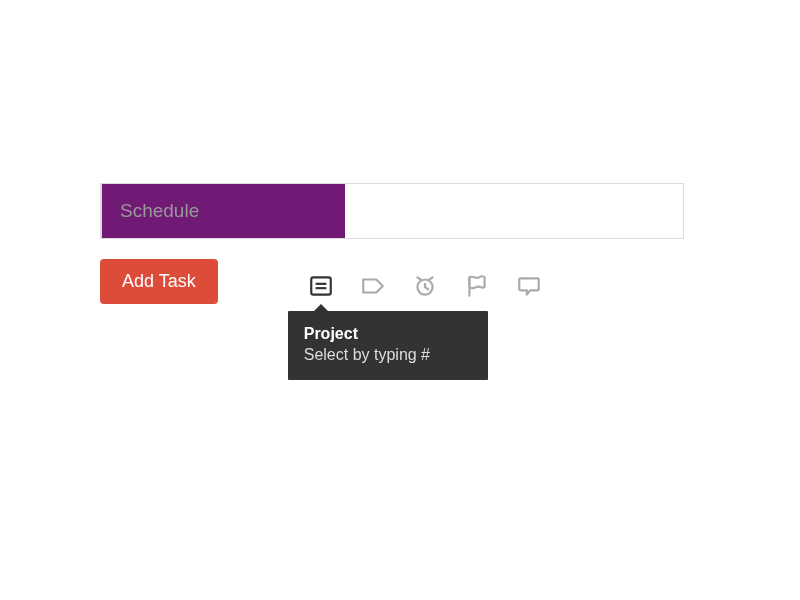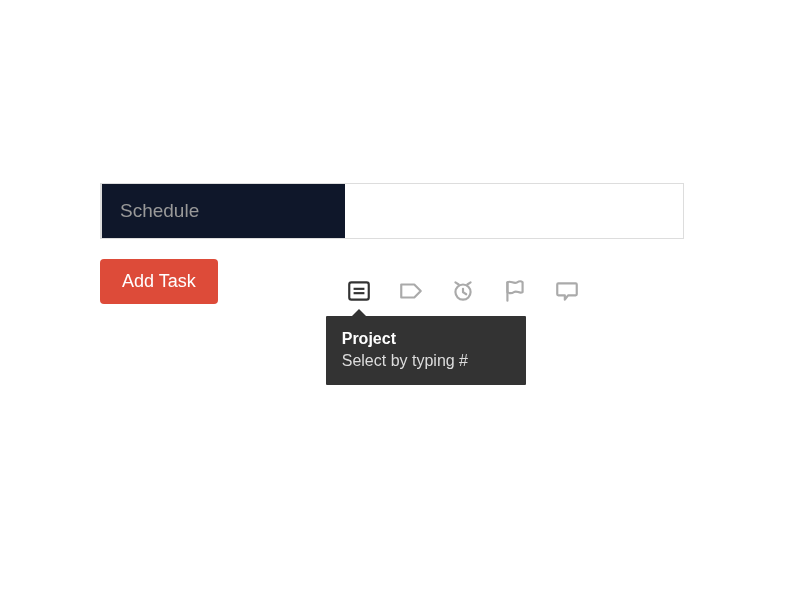--- a/index.html
+++ b/index.html
@@ -33,28 +33,27 @@
   }
   .schedule-input {
     width: 244px;
     height: 54px;
     padding: 0 18px;
     border: none;
     border-left: 1px solid #ddd;
     font-size: 19px;
     color: #999;
     outline: none;
-    background: #0f172a;
+    background: #701a75;
   }
   .schedule-input::placeholder { color: #999; }
   .action-row {
     margin-top: 20px;
     display: flex;
-    align-items: flex-end;
-    gap: 38px;
+    align-items: center;
   }
   .add-btn {
     background: #dd4b39;
     color: #fff;
     border: none;
     border-radius: 4px;
     font-size: 18px;
     padding: 12px 22px;
     cursor: pointer;
   }

